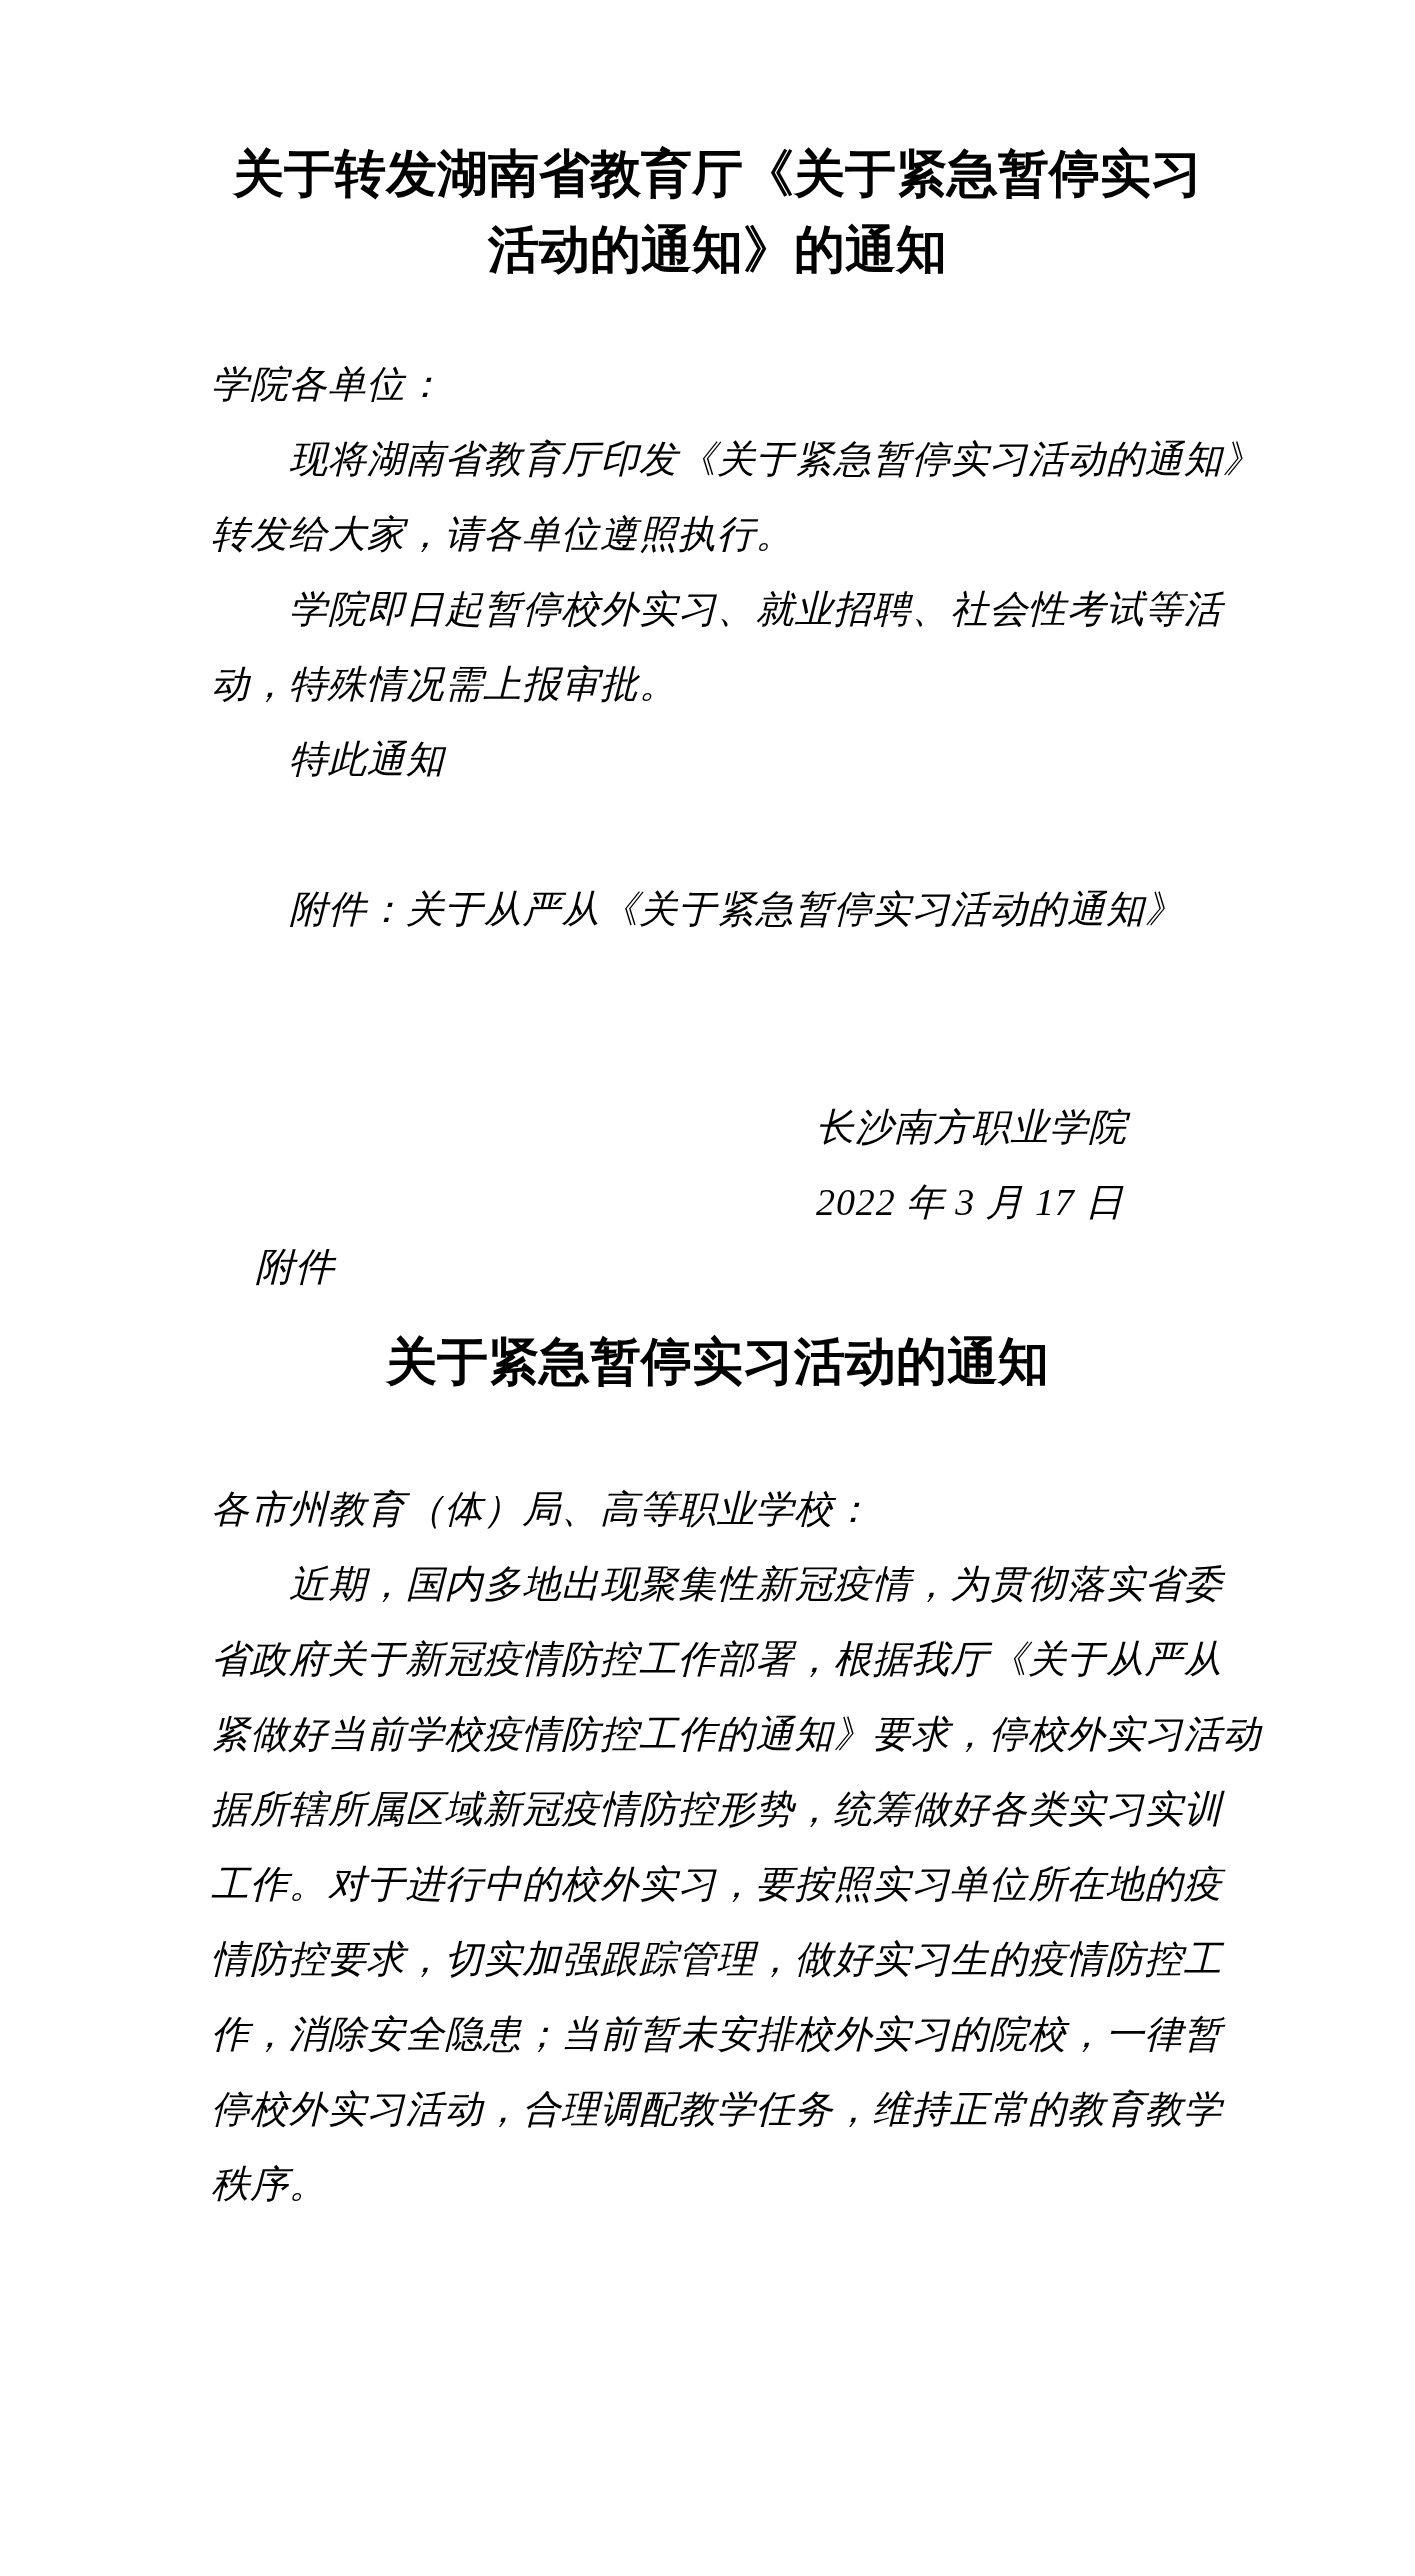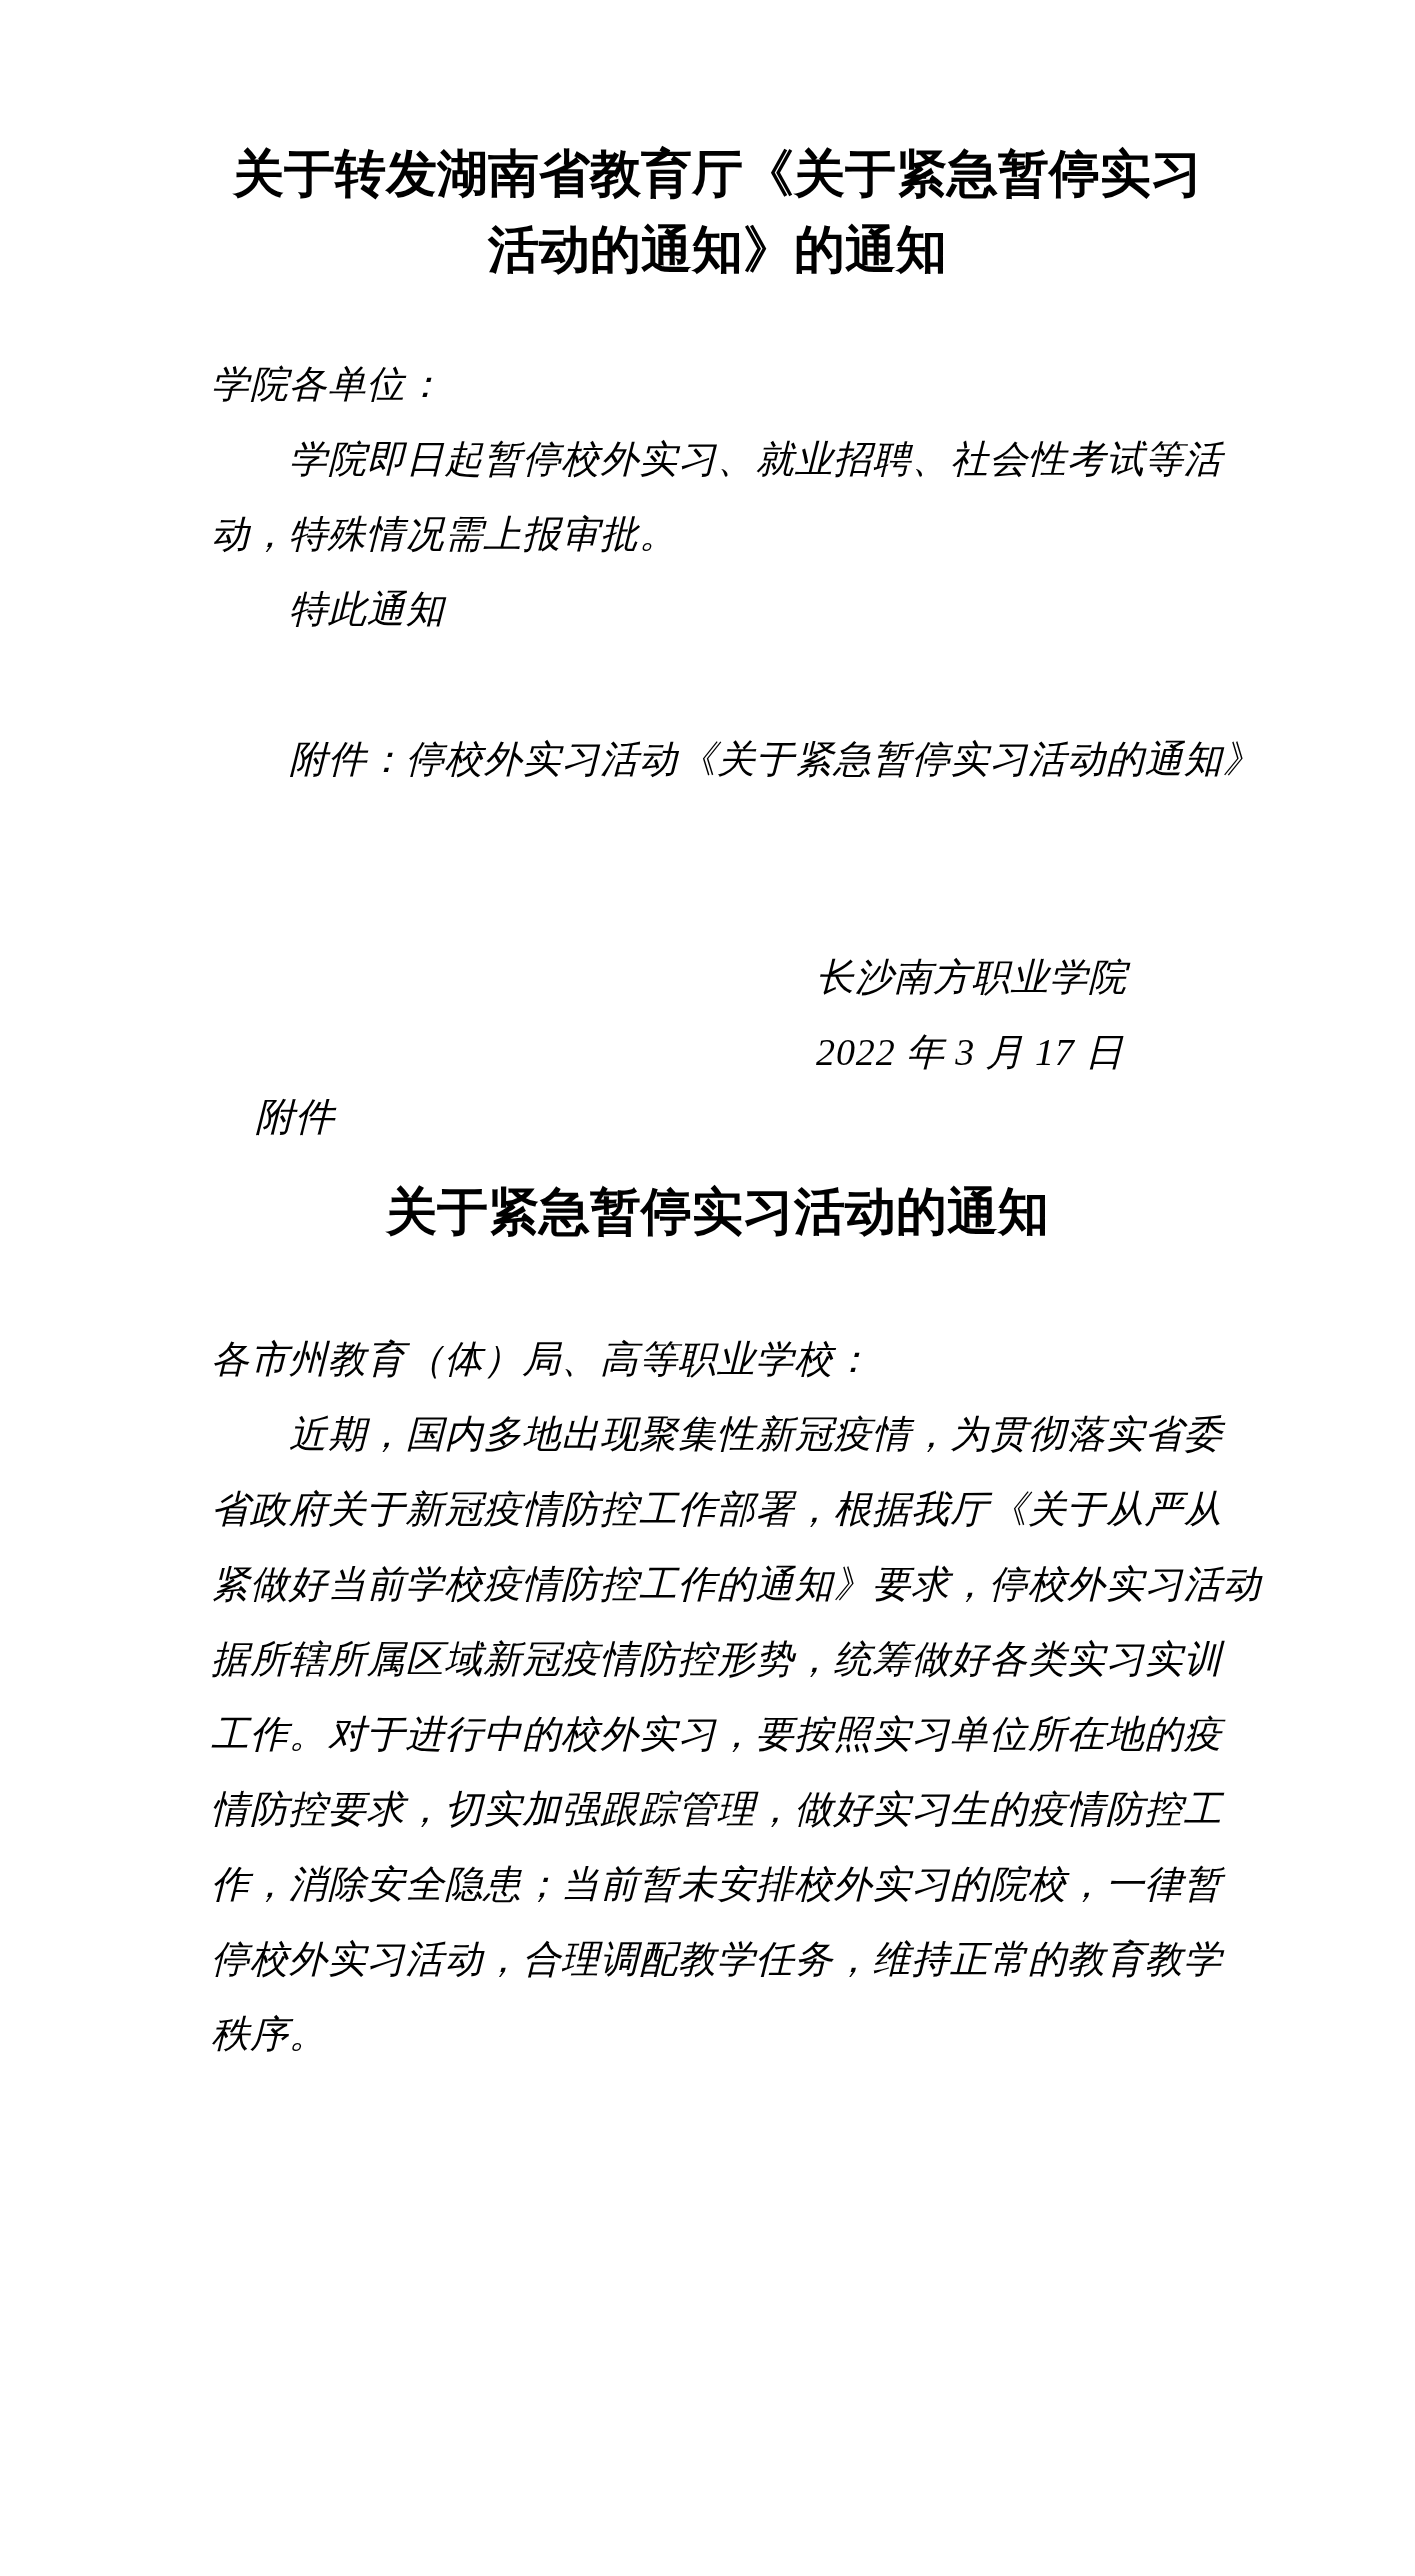--- a/index.html
+++ b/index.html
@@ -62,29 +62,33 @@
 <div class="page">
 
   <div class="doc-title">
       <div>关于转发湖南省教育厅《关于紧急暂停实习</div>
       <div>活动的通知》的通知</div>
     </div>
 
   <div class="body-block">
     <div>学院各单位：</div>
 
+    <div class="para indent-first">
+        <div>现将湖南省教育厅印发《关于紧急暂停实习活动的通知》</div>
+        <div>转发给大家，请各单位遵照执行。</div>
+      </div>
 
     <div class="para indent-first">
         <div>学院即日起暂停校外实习、就业招聘、社会性考试等活</div>
         <div>动，特殊情况需上报审批。</div>
       </div>
 
     <div class="single-line-indent">特此通知</div>
 
-    <div class="single-line-indent attachment-ref-line">附件：停校外实习活动《关于紧急暂停实习活动的通知》</div>
+    <div class="single-line-indent attachment-ref-line">附件：关于从严从《关于紧急暂停实习活动的通知》</div>
 
     <div class="sig sig-1">
       <div>长沙南方职业学院</div>
       <div>2022 年 3 月 17 日</div>
     </div>
 
     <div class="attachment-label">附件</div>
   </div>
 
   <div class="attachment-title">关于紧急暂停实习活动的通知</div>

